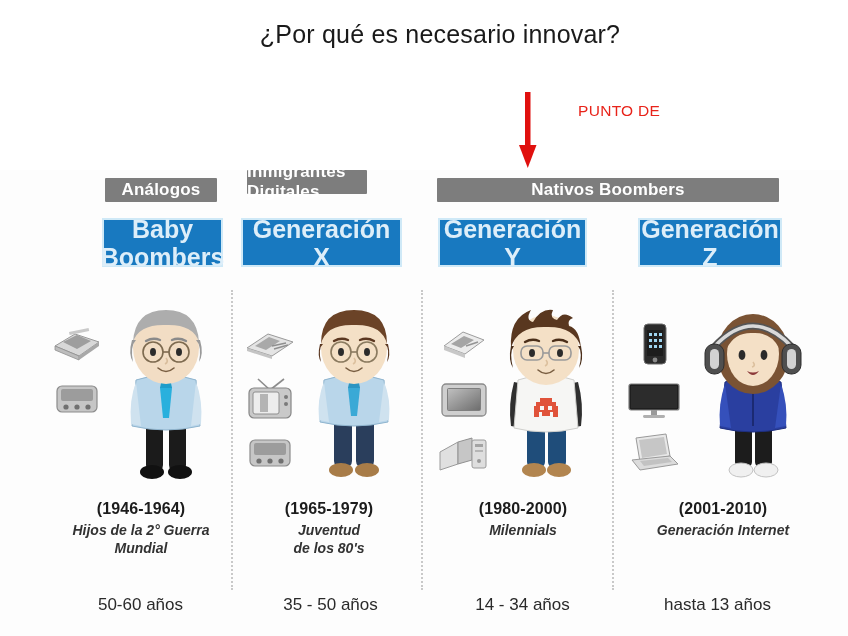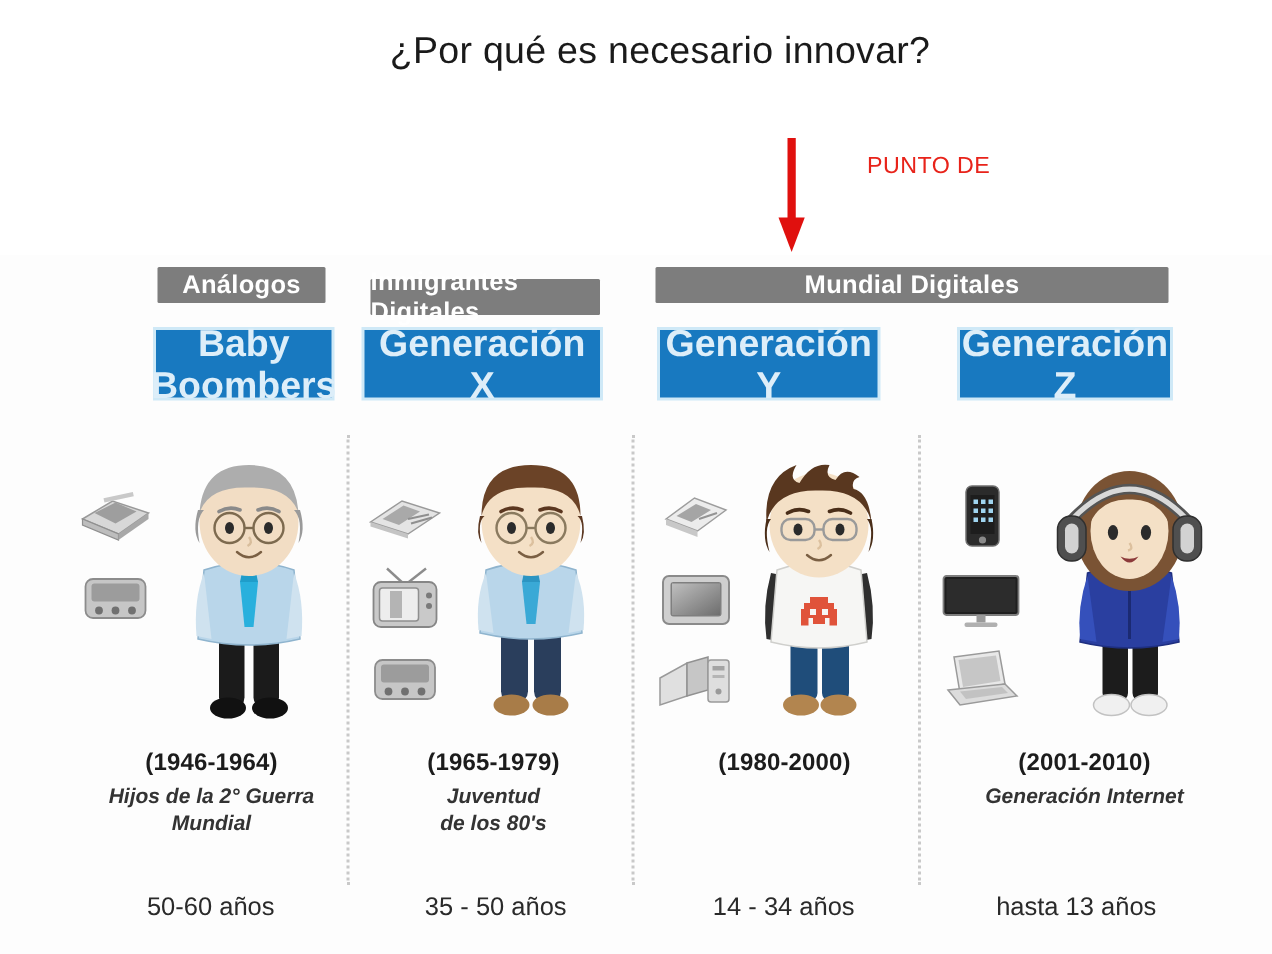--- a/index.html
+++ b/index.html
@@ -74,21 +74,21 @@
     color: #ffffff;
     font-size: 17px;
     font-weight: bold;
     display: flex;
     align-items: center;
     justify-content: center;
     letter-spacing: 0.2px;
     border-radius: 1px;
   }
   #cat-bar-analogos      { left: 105px; top: 8px;  width: 112px; }
-  #cat-bar-inmigrantes   { left: 247px; top: 16px;  width: 153px; }
+  #cat-bar-inmigrantes   { left: 247px; top: 0;  width: 120px; }
   #cat-bar-nativos       { left: 437px; top: 8px;  width: 342px; }
 
   
   .gen-box {
     position: absolute;
     top: 50px;
     height: 45px;
     background: #1879c0;
     color: #ddeef9;
     display: flex;
@@ -198,21 +198,21 @@
   </svg>
   <div id="inflection-label">
     <div>PUNTO DE</div>
   </div>
 </div>
 
 <div id="infographic">
 
   <div class="cat-bar" id="cat-bar-analogos">Análogos</div>
   <div class="cat-bar" id="cat-bar-inmigrantes">Inmigrantes Digitales</div>
-  <div class="cat-bar" id="cat-bar-nativos">Mundial Digitales</div>
+  <div class="cat-bar" id="cat-bar-nativos">Nativos Boombers</div>
 
   <div class="gen-box" id="gen-box-0">
     <span>
       <span>Baby</span><br>
       <span>Boombers</span>
     </span>
   </div>
   <div class="gen-box" id="gen-box-1">
     <span>
       <span>Generación</span><br>
@@ -514,20 +514,23 @@
   </div>
   <div class="gen-footnote" id="footnote-1">
     <div class="gen-years">(1965-1979)</div>
     <div class="gen-desc">
       <span>Juventud</span><br>
       <span>de los 80's</span>
     </div>
   </div>
   <div class="gen-footnote" id="footnote-2">
     <div class="gen-years">(1980-2000)</div>
+    <div class="gen-desc">
+      <span>Milennials</span>
+    </div>
   </div>
   <div class="gen-footnote" id="footnote-3">
     <div class="gen-years">(2001-2010)</div>
     <div class="gen-desc">
       <span>Generación Internet</span>
     </div>
   </div>
 
   <div class="gen-age" id="age-0">50-60 años</div>
   <div class="gen-age" id="age-1">35 - 50 años</div>

